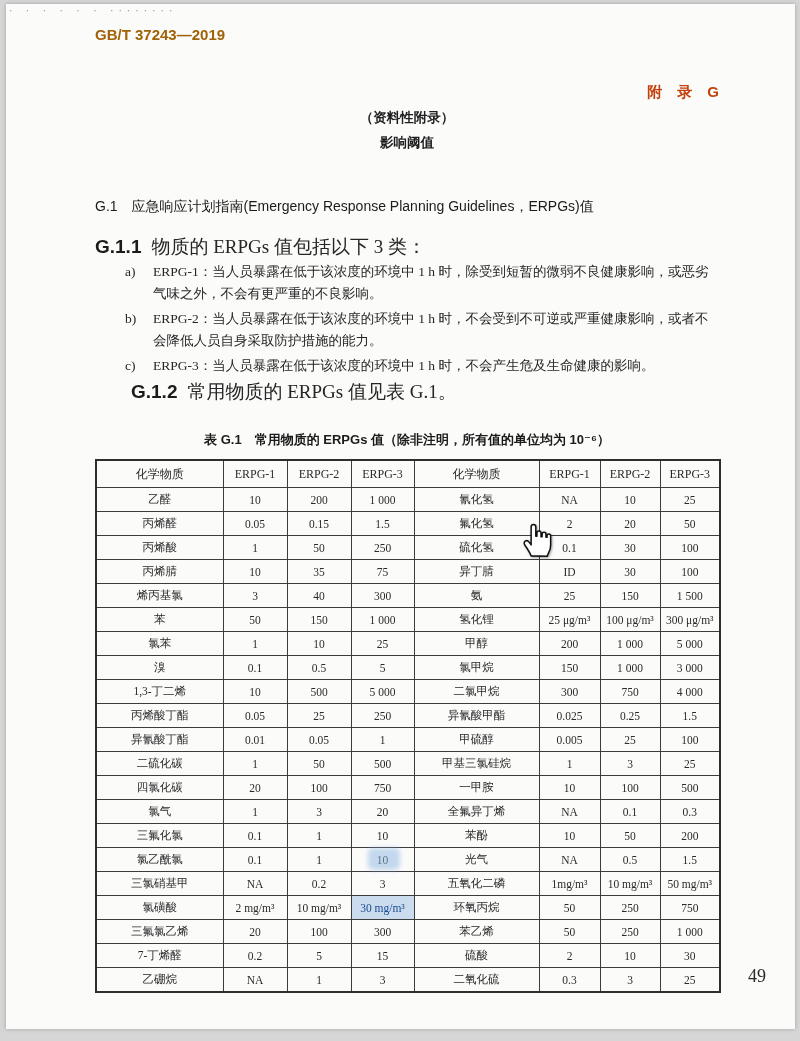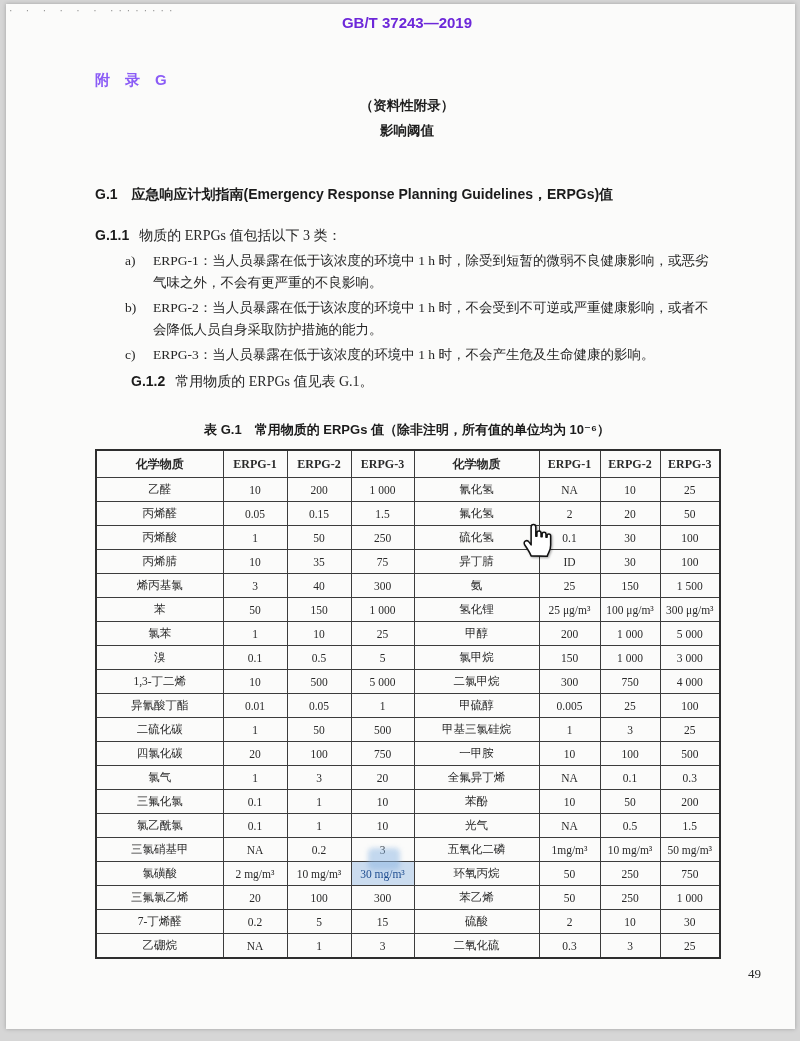--- a/index.html
+++ b/index.html
@@ -24,54 +24,54 @@
   .content{
     padding:0 76px 0 89px;
   }
   .scan-dots{
     position:absolute;left:2px;top:2px;
     font-size:9px;color:#9a9a9a;letter-spacing:3px;
     font-family:"DejaVu Sans Mono",monospace;
     user-select:none;
   }
   .doc-number{
-    padding-top:10px;
-    text-align:center;
-    font-family:"Liberation Sans","DejaVu Sans",sans-serif;
-    font-weight:bold;
-    font-size:15px;
-    color:#6d28d9;
-  }
-  .appendix-title{
-    margin-top:40px;
+    padding-top:22px;
     text-align:left;
     font-family:"Liberation Sans","DejaVu Sans",sans-serif;
     font-weight:bold;
     font-size:15px;
-    color:#8b5cf6;
+    color:#a16207;
+  }
+  .appendix-title{
+    margin-top:40px;
+    text-align:right;
+    font-family:"Liberation Sans","DejaVu Sans",sans-serif;
+    font-weight:bold;
+    font-size:15px;
+    color:#c2410c;
   }
   .appendix-subtitle,.appendix-subject{
     margin-top:7px;
     text-align:center;
     font-family:Liberation Sans, sans-serif;
     font-weight:bold;
     font-size:13.5px;
     color:#1e1e1e;
   }
   .section-heading{
     margin-top:46px;
     font-family:"Liberation Sans","DejaVu Sans",sans-serif;
-    font-weight:bold;
+    font-weight:normal;
     font-size:14px;
     color:#1b1b1b;
   }
   .para{
     margin:0;
     margin-top:20px;
-    font-size:14px;
+    font-size:19px;
     line-height:22px;
     color:#262626;
   }
   .para .sec-label{
     font-family:"Liberation Sans","DejaVu Sans",sans-serif;
     font-weight:bold;
     margin-right:10px;
     color:#1b1b1b;
   }
   .items{margin-top:3px;}
@@ -107,33 +107,33 @@
   table.erpg th, table.erpg td{
     border:1px solid #3c3c3c;
     text-align:center;
     vertical-align:middle;
     padding:0 2px;
     overflow:hidden;
     white-space:nowrap;
   }
   table.erpg th{
     height:26px;
-    font-weight:bold;
+    font-weight:normal;
     font-size:12px;
   }
   table.erpg td{height:23px;}
   table.erpg{border:2px solid #2e2e2e;}
   td.hl{
     background:rgba(125,170,220,.38);
     color:#1c4b8f;
   }
   .page-number{
     position:absolute;
     left:742px;top:962px;
-    font-size:13px;
+    font-size:18px;
     color:#2a2a2a;
   }
   .blue-smudge{
     position:absolute;
     left:362px;top:844px;
     width:32px;height:22px;
     background:rgba(140,182,228,.5);
     border-radius:5px;
     filter:blur(2.5px);
     pointer-events:none;
@@ -295,20 +295,30 @@
               <td>1,3-丁二烯</td>
               <td>10</td>
               <td>500</td>
               <td>5 000</td>
               <td>二氯甲烷</td>
               <td>300</td>
               <td>750</td>
               <td>4 000</td>
             </tr>
             <tr>
+              <td>丙烯酸丁酯</td>
+              <td>0.05</td>
+              <td>25</td>
+              <td>250</td>
+              <td>异氰酸甲酯</td>
+              <td>0.025</td>
+              <td>0.25</td>
+              <td>1.5</td>
+            </tr>
+            <tr>
               <td>异氰酸丁酯</td>
               <td>0.01</td>
               <td>0.05</td>
               <td>1</td>
               <td>甲硫醇</td>
               <td>0.005</td>
               <td>25</td>
               <td>100</td>
             </tr>
             <tr>

